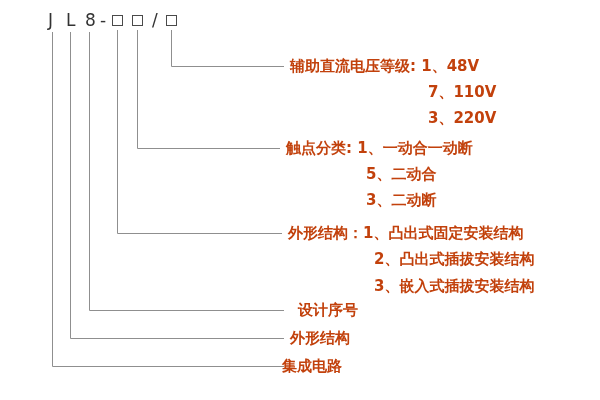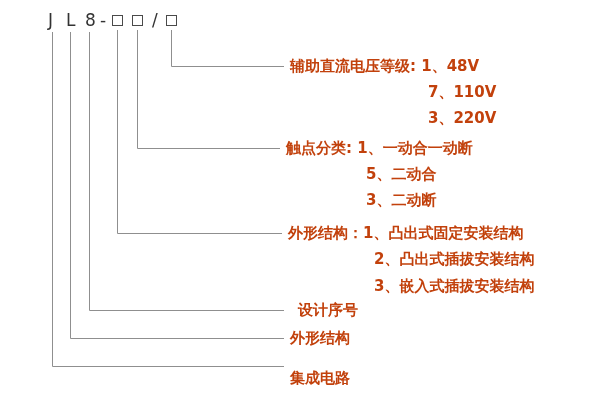--- a/index.html
+++ b/index.html
@@ -78,15 +78,15 @@
   <div class="label" style="left:286px; top:148px;">触点分类: 1、一动合一动断</div>
   <div class="label" style="left:366px; top:174px;">5、二动合</div>
   <div class="label" style="left:366px; top:200px;">3、二动断</div>
 
   <div class="label" style="left:288px; top:233px;text-align:center;">外形结构：1、凸出式固定安装结构</div>
   <div class="label" style="left:374px; top:259px;">2、凸出式插拔安装结构</div>
   <div class="label" style="left:374px; top:286px;">3、嵌入式插拔安装结构</div>
 
   <div class="label" style="left:298px; top:310px;">设计序号</div>
   <div class="label" style="left:290px; top:338px;">外形结构</div>
-  <div class="label" style="left:290px; top:366px;margin-top:12px;">集成电路</div>
+  <div class="label" style="left:282px; top:366px;">集成电路</div>
 
 </div>
 
 </body></html>

